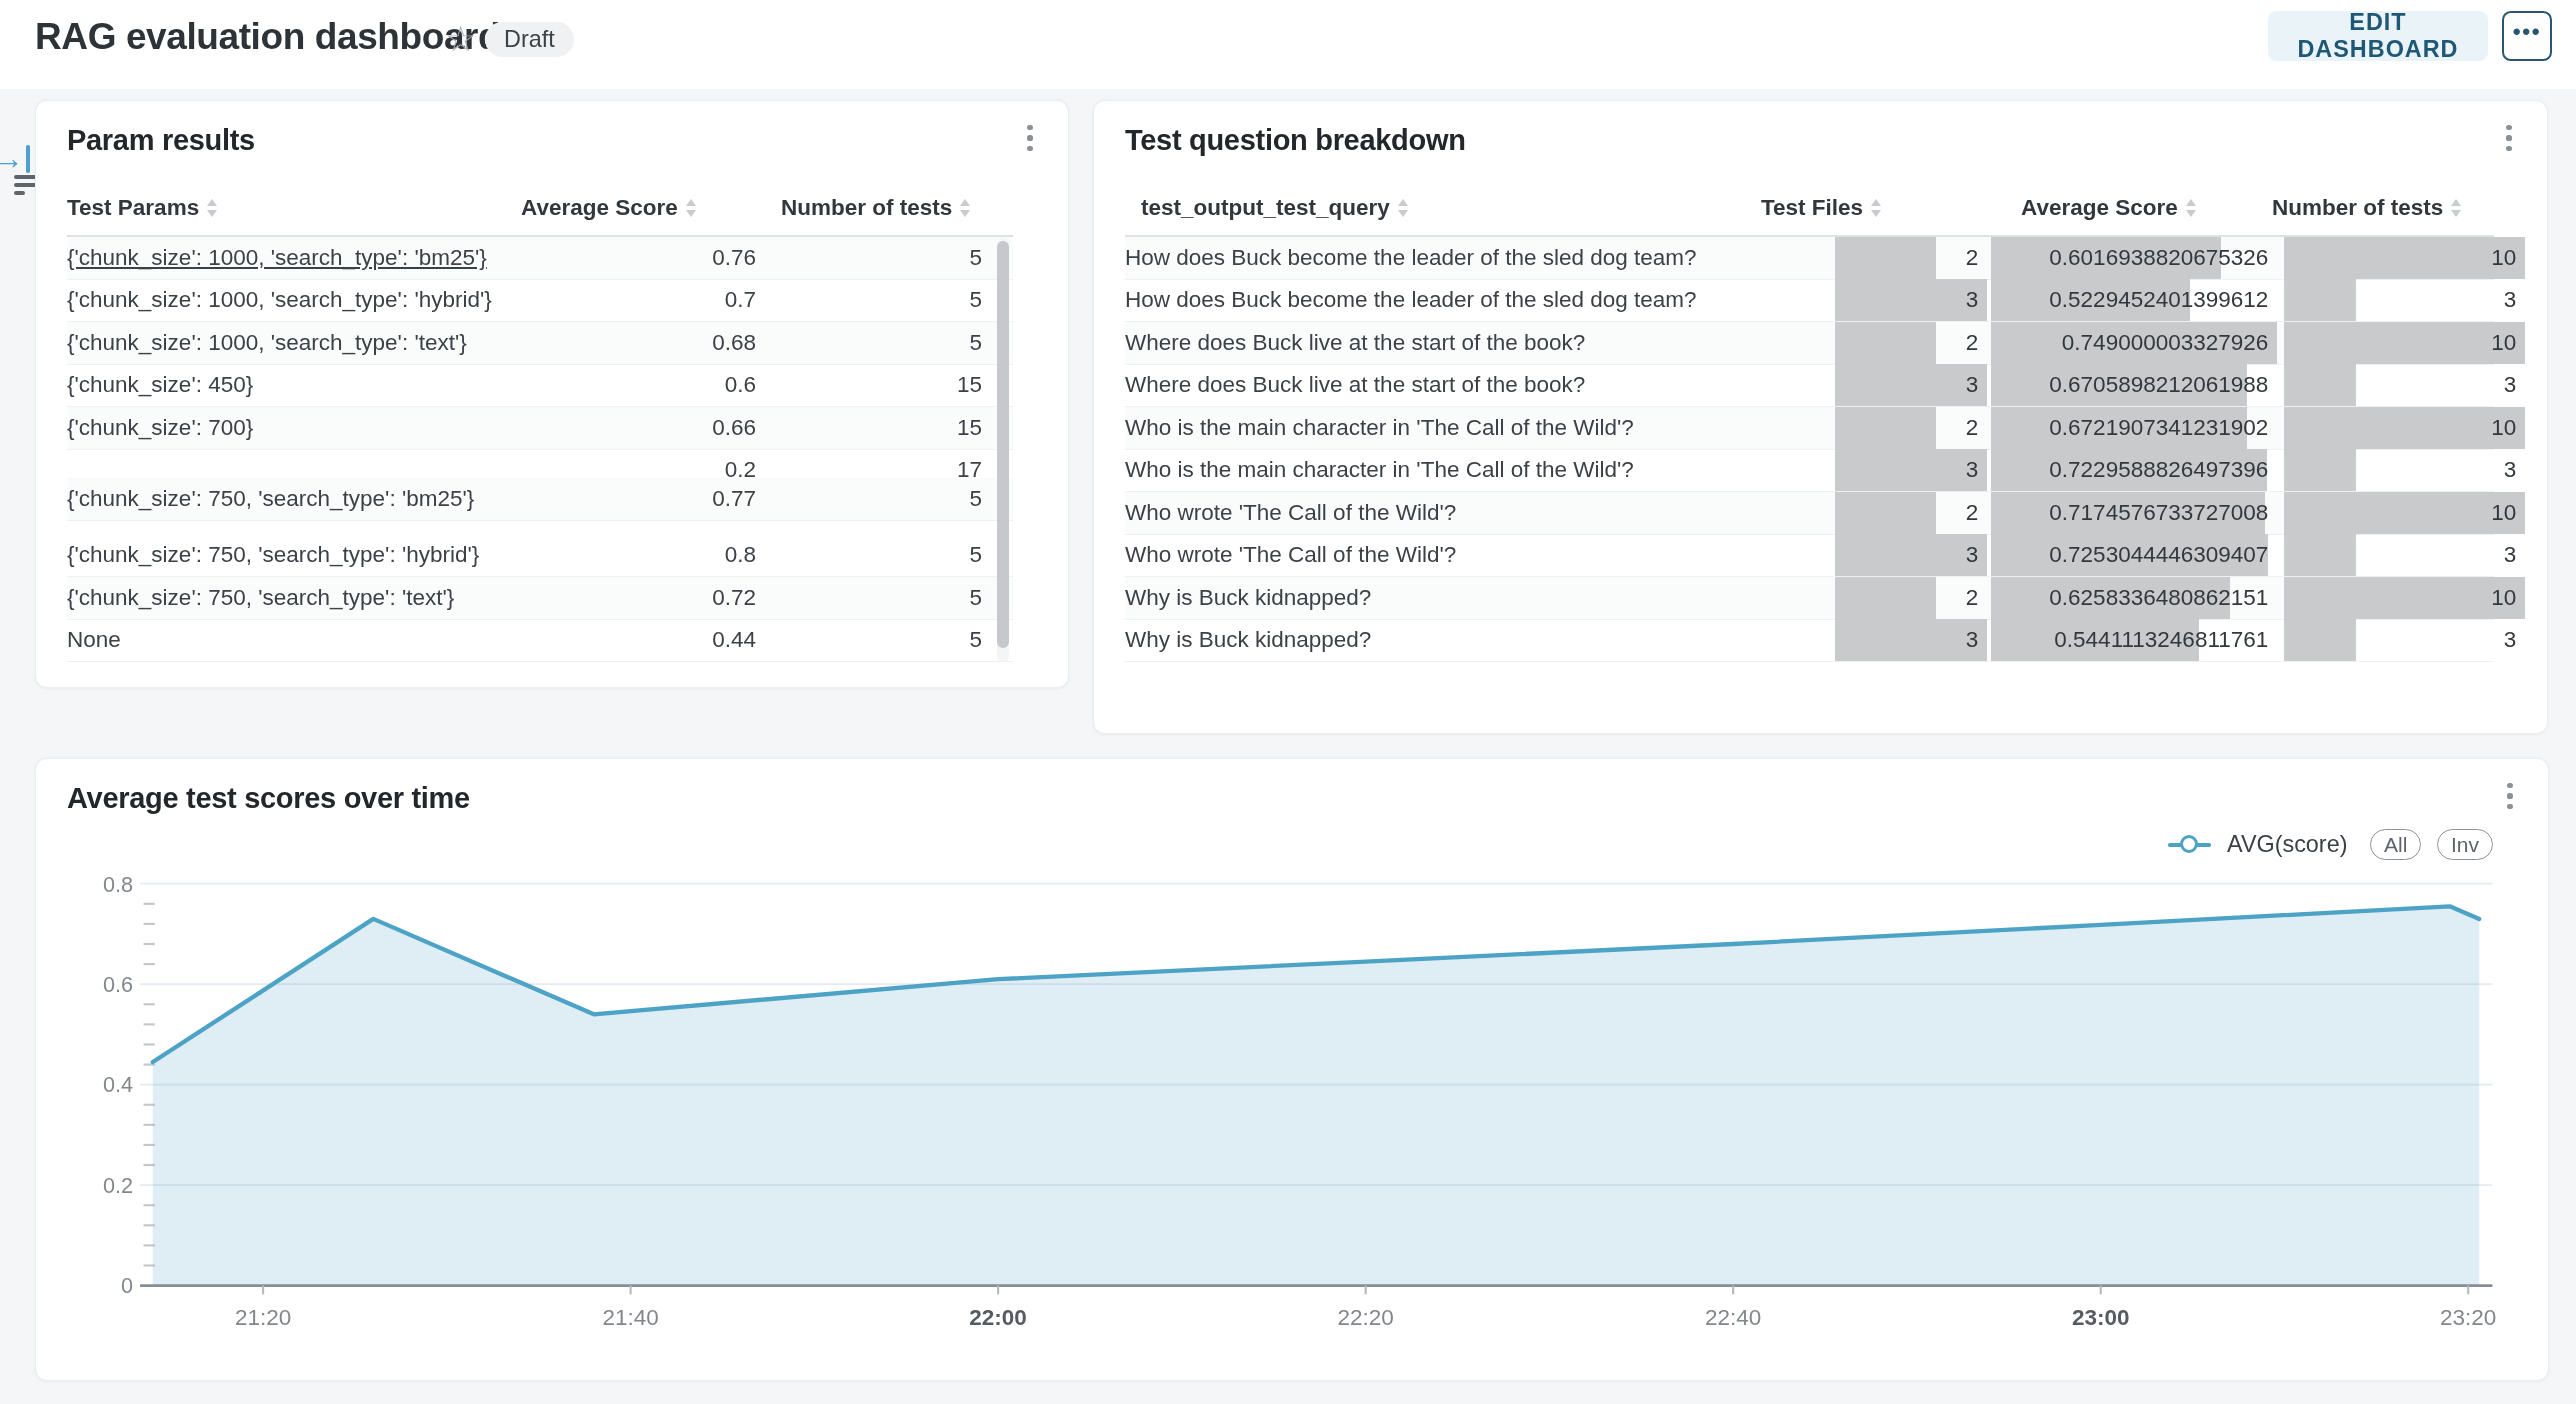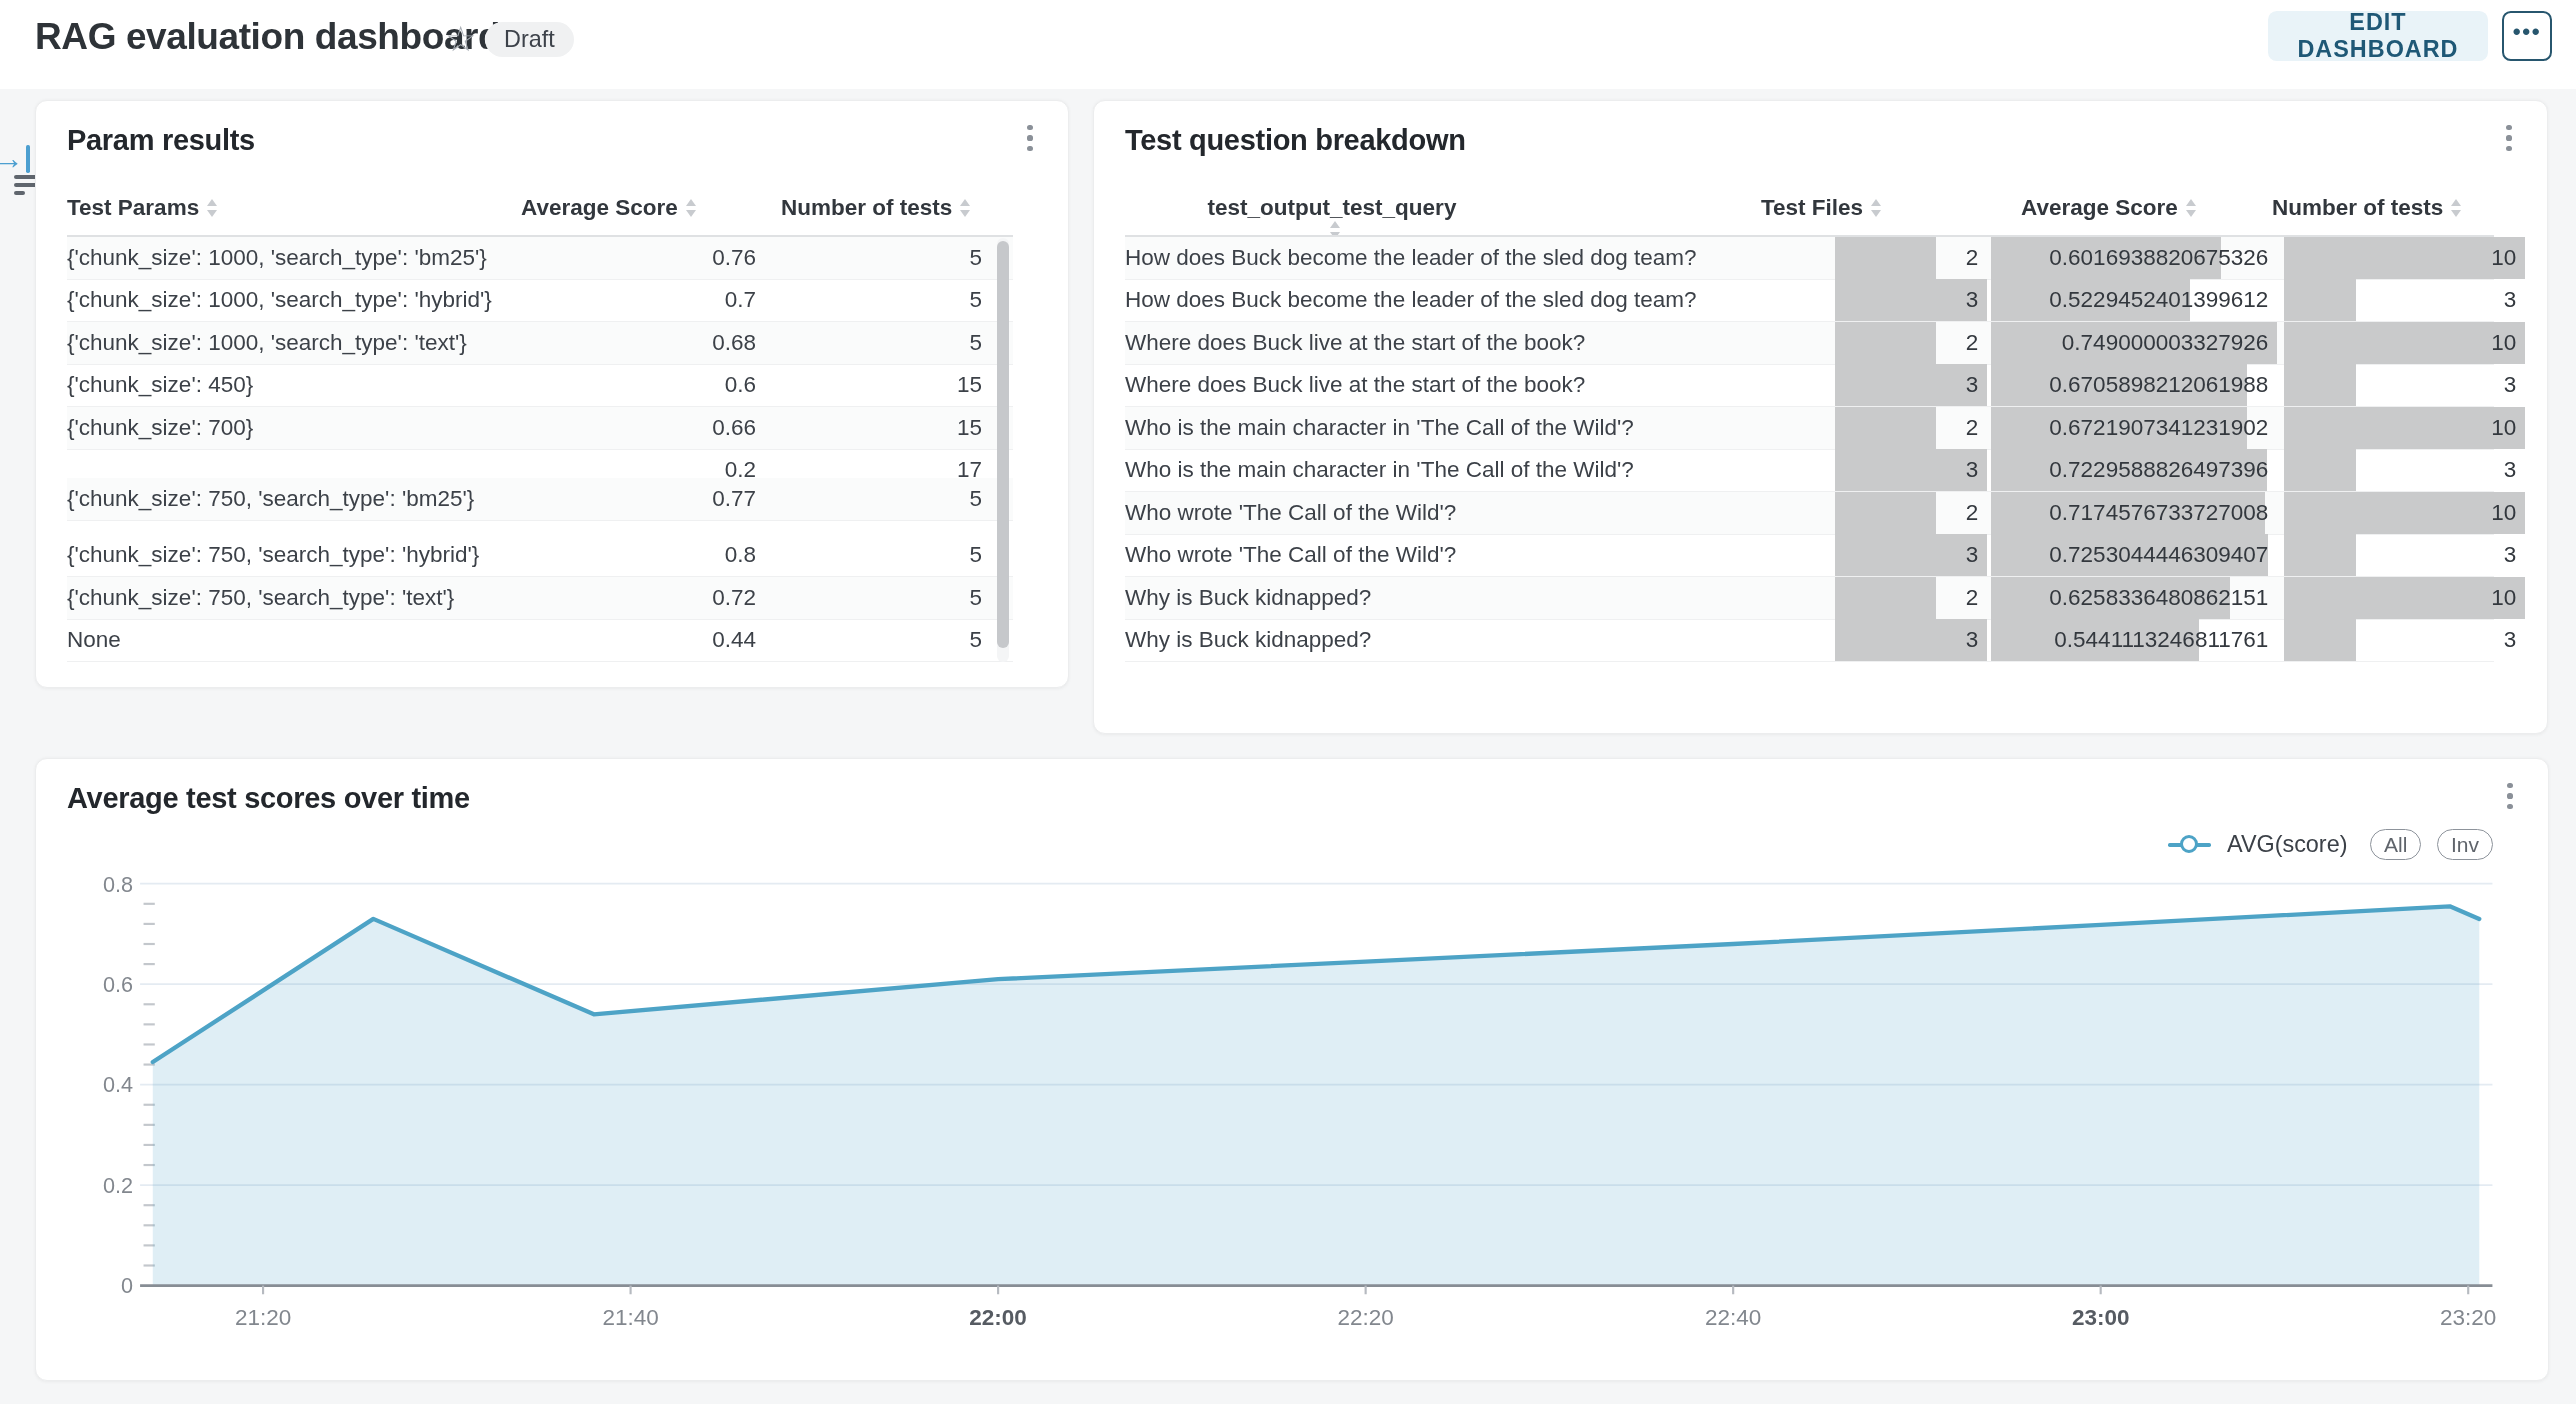--- a/index.html
+++ b/index.html
@@ -102,21 +102,21 @@
       <span class="sort"></span>
   </div>
   <div class="thead right" style="left:745px;top:94px;width:222px;">
     <span>Number of tests</span>
       <span class="sort"></span>
   </div>
   <div class="head-border" style="left:31px;top:134px;width:946px;"></div>
 
   <div id="param-rows">
       <div class="t-row odd" style="left:31px;top:136px;width:946px;">
-        <div class="cell" style="left:0;width:537px;">{'chunk_size': 1000, 'search_type': 'bm25'}</div>
+        <div class="cell" style="left:0;width:537px;text-decoration:underline;">{'chunk_size': 1000, 'search_type': 'bm25'}</div>
         <div class="cell right" style="left:554px;width:135px;">0.76</div>
         <div class="cell right" style="left:780px;width:135px;">5</div>
       </div>
       <div class="t-row" style="left:31px;top:178px;width:946px;">
         <div class="cell" style="left:0;width:537px;">{'chunk_size': 1000, 'search_type': 'hybrid'}</div>
         <div class="cell right" style="left:554px;width:135px;">0.7</div>
         <div class="cell right" style="left:780px;width:135px;">5</div>
       </div>
       <div class="t-row odd" style="left:31px;top:221px;width:946px;">
         <div class="cell" style="left:0;width:537px;">{'chunk_size': 1000, 'search_type': 'text'}</div>
@@ -164,21 +164,21 @@
 </div>
 
 <div class="card" id="card-breakdown">
   <div class="card-title">Test question breakdown</div>
   <div class="kebab">
       <i></i>
       <i></i>
       <i></i>
     </div>
 
-  <div class="thead" style="left:13px;top:94px;width:450px;flex-direction:column;">
+  <div class="thead" style="left:47px;top:94px;width:450px;">
     <span>test_output_test_query</span>
       <span class="sort"></span>
   </div>
   <div class="thead right" style="left:667px;top:94px;width:196px;">
     <span>Test Files</span>
       <span class="sort"></span>
   </div>
   <div class="thead right" style="left:927px;top:94px;width:225px;">
     <span>Average Score</span>
       <span class="sort"></span>

